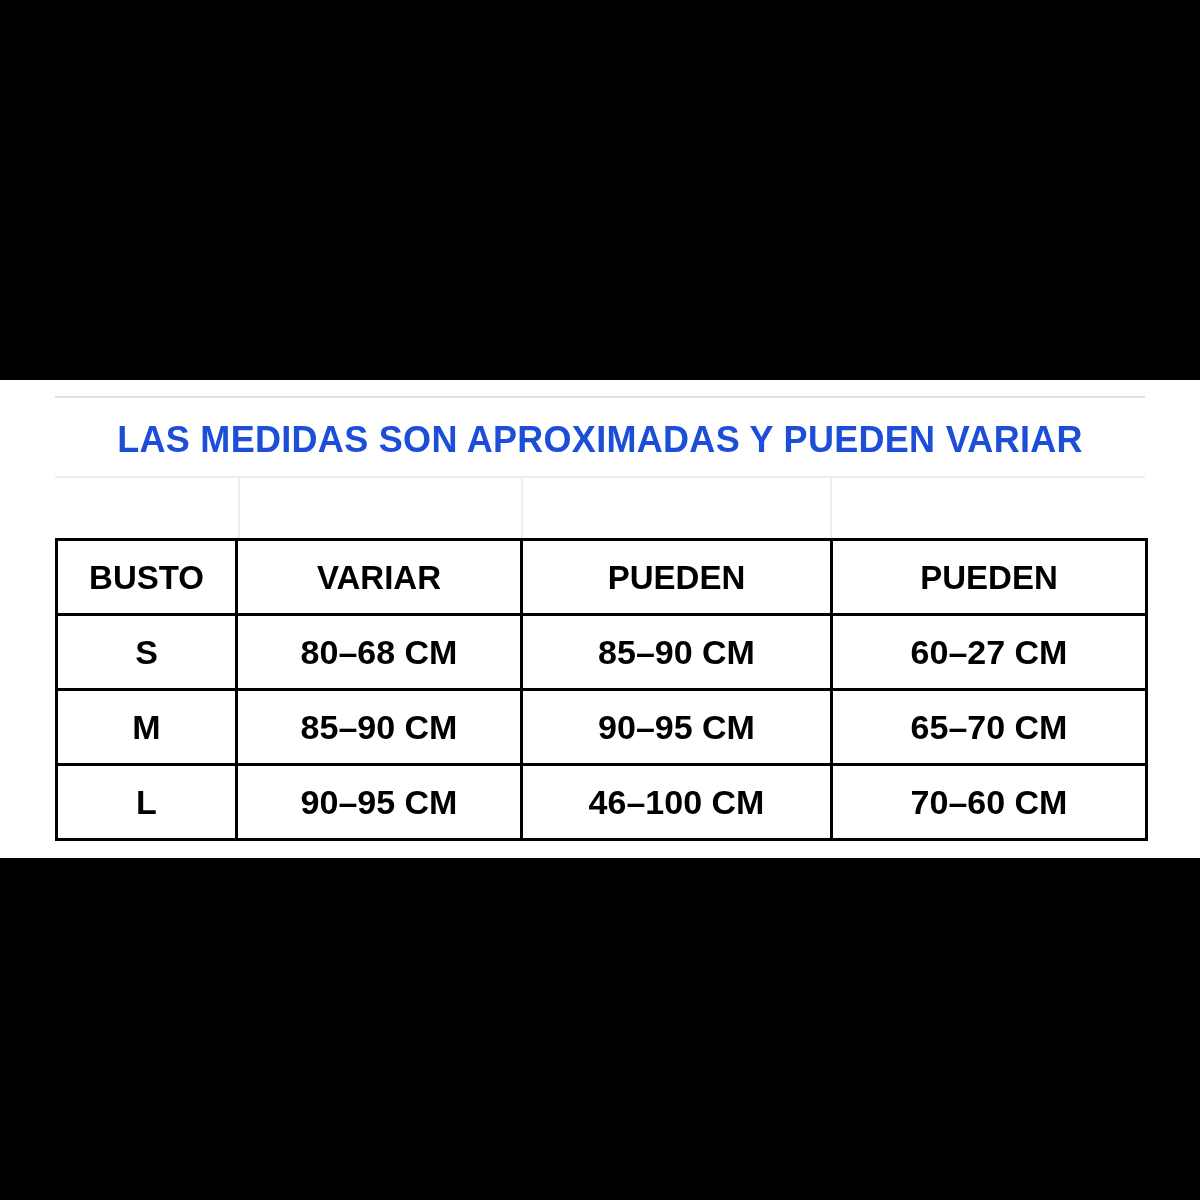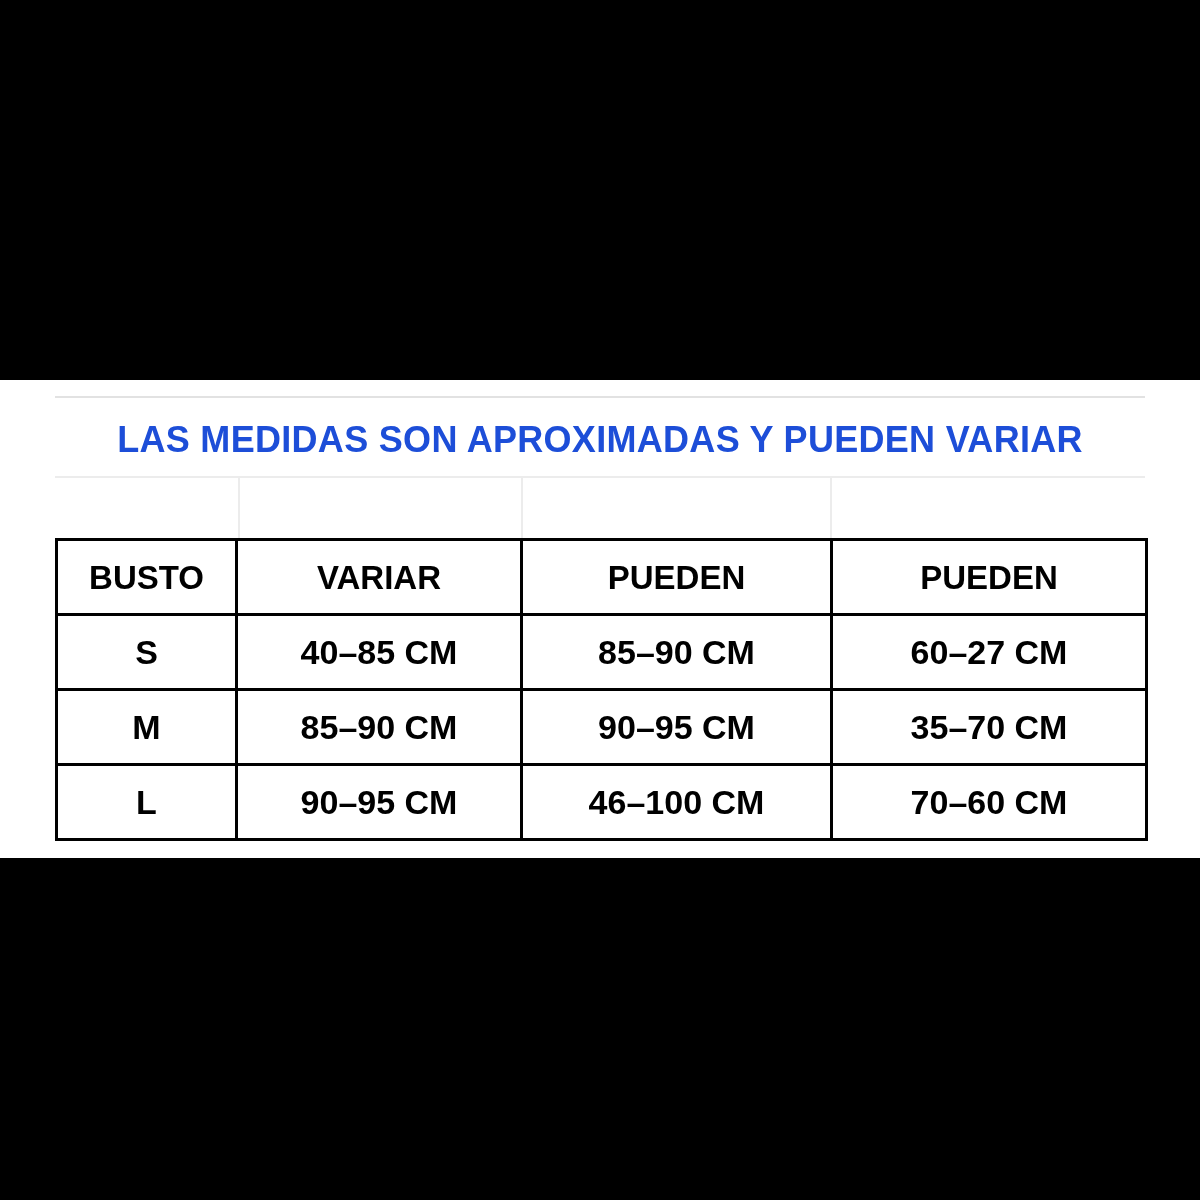--- a/index.html
+++ b/index.html
@@ -143,29 +143,29 @@
         <tr>
           <th>BUSTO</th>
           <th>VARIAR</th>
           <th>PUEDEN</th>
           <th>PUEDEN</th>
         </tr>
       </thead>
       <tbody>
         <tr>
           <td class="size-cell">S</td>
-          <td>40–85 CM</td>
+          <td>80–68 CM</td>
           <td>85–90 CM</td>
           <td>60–27 CM</td>
         </tr>
         <tr>
           <td class="size-cell">M</td>
           <td>85–90 CM</td>
           <td>90–95 CM</td>
-          <td>35–70 CM</td>
+          <td>65–70 CM</td>
         </tr>
         <tr>
           <td class="size-cell">L</td>
           <td>90–95 CM</td>
           <td>46–100 CM</td>
           <td>70–60 CM</td>
         </tr>
       </tbody>
     </table>
 

